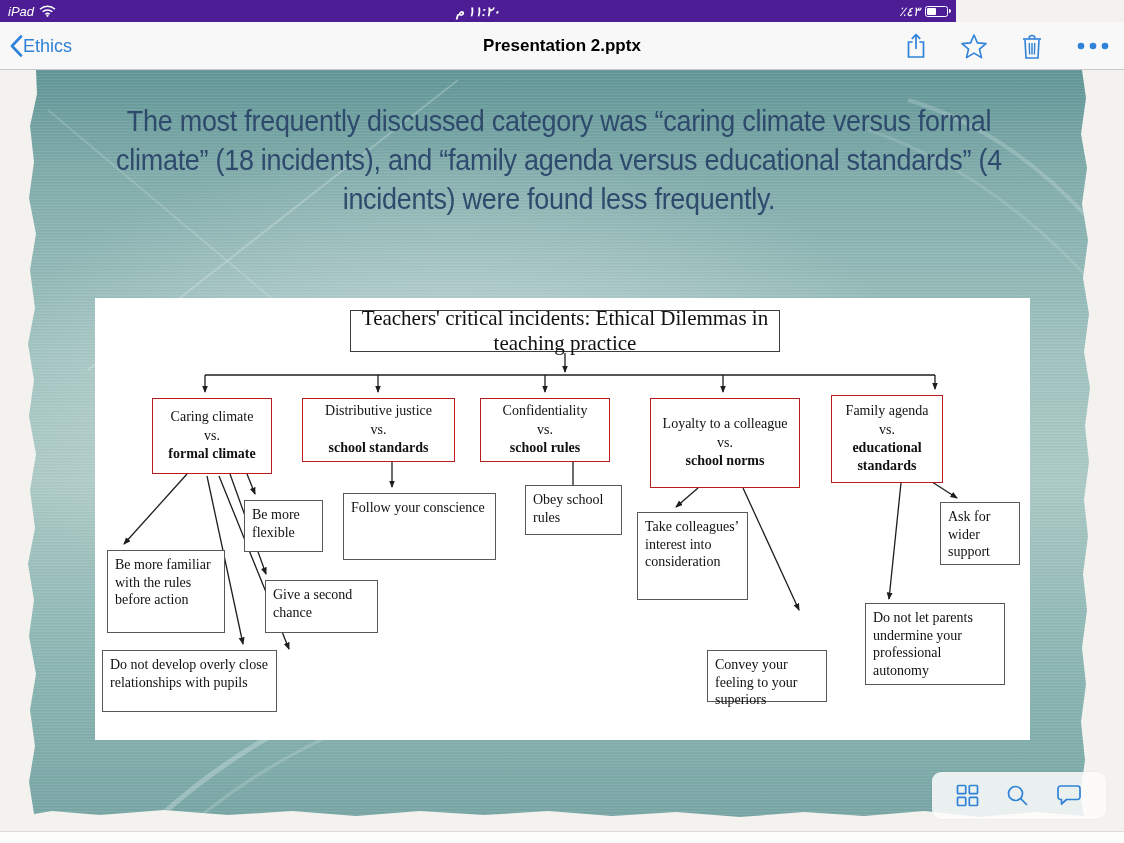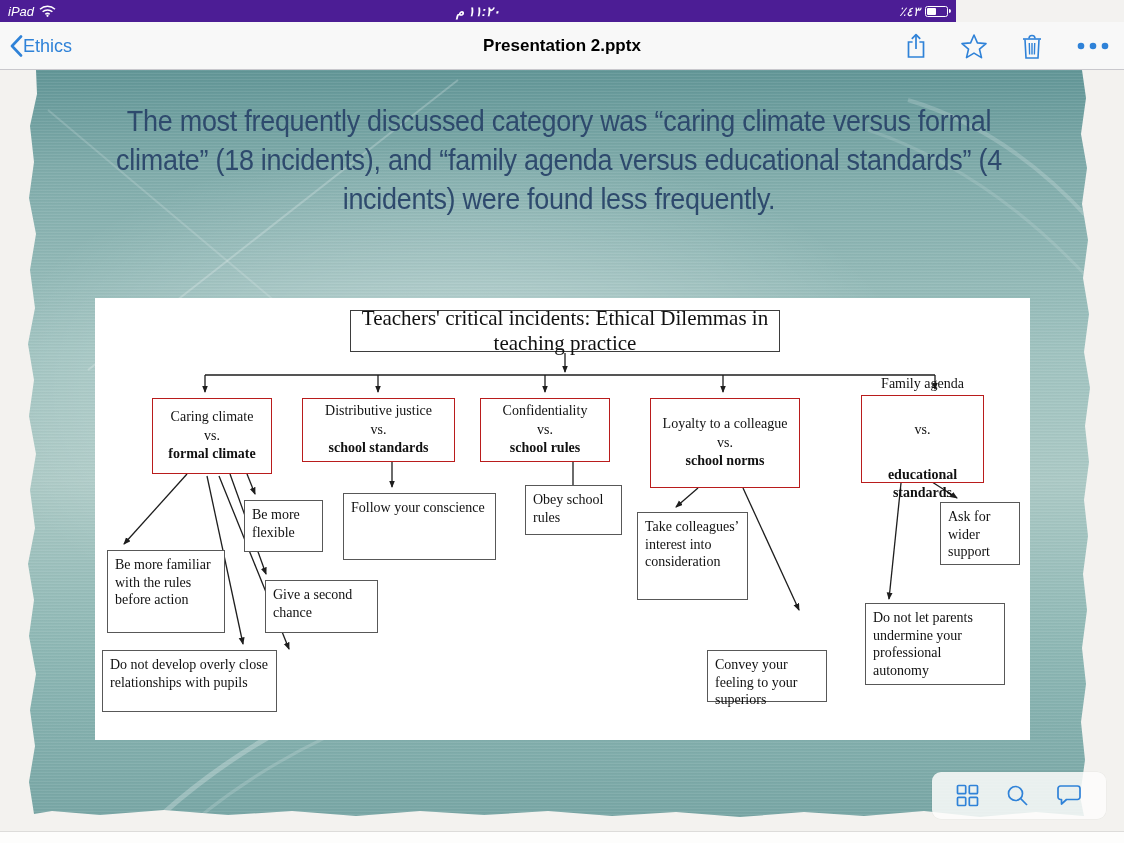--- a/index.html
+++ b/index.html
@@ -198,21 +198,21 @@
       <div class="cat" style="left:385px; top:100px; width:130px; height:64px;">
         <span>Confidentiality</span>
         <span>vs.</span>
         <span class="b">school rules</span>
       </div>
       <div class="cat" style="left:555px; top:100px; width:150px; height:90px;text-align:center;">
         <span>Loyalty to a colleague</span>
         <span>vs.</span>
         <span class="b">school norms</span>
       </div>
-      <div class="cat" style="left:766px; top:97px; width:123px; height:88px;gap:27px;">
+      <div class="cat" style="left:736px; top:97px; width:112px; height:88px;">
         <span>Family agenda</span>
         <span>vs.</span>
         <span class="b">educational standards</span>
       </div>
 
       <div class="out" style="left:149px; top:202px; width:79px; height:52px;">Be more flexible</div>
       <div class="out" style="left:248px; top:195px; width:153px; height:67px;">Follow your conscience</div>
       <div class="out" style="left:430px; top:187px; width:97px; height:50px;">Obey school rules</div>
       <div class="out" style="left:542px; top:214px; width:111px; height:88px;">Take colleagues’ interest into consideration</div>
       <div class="out" style="left:845px; top:204px; width:80px; height:63px;">Ask for wider support</div>

